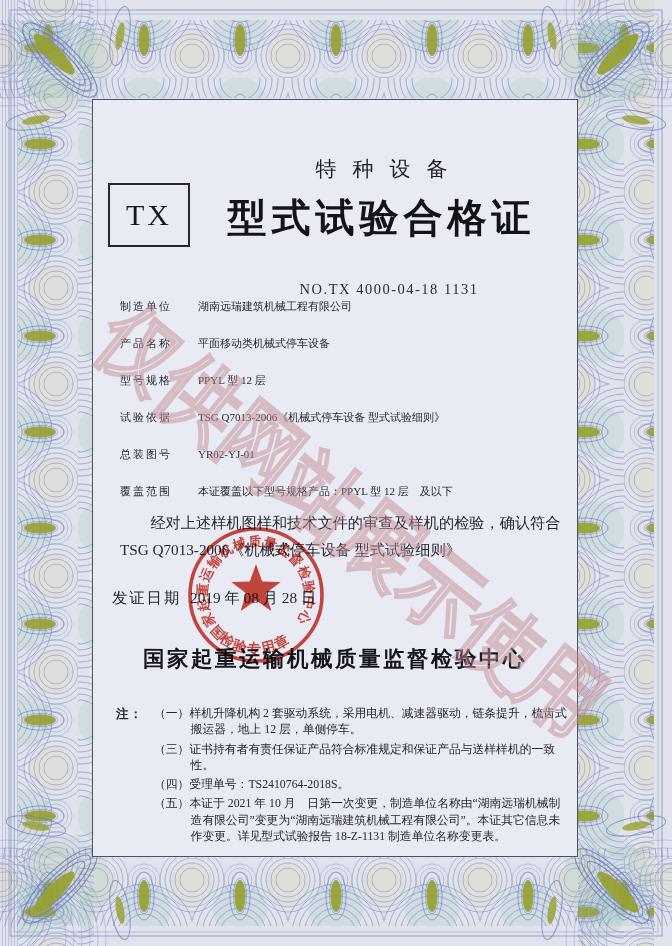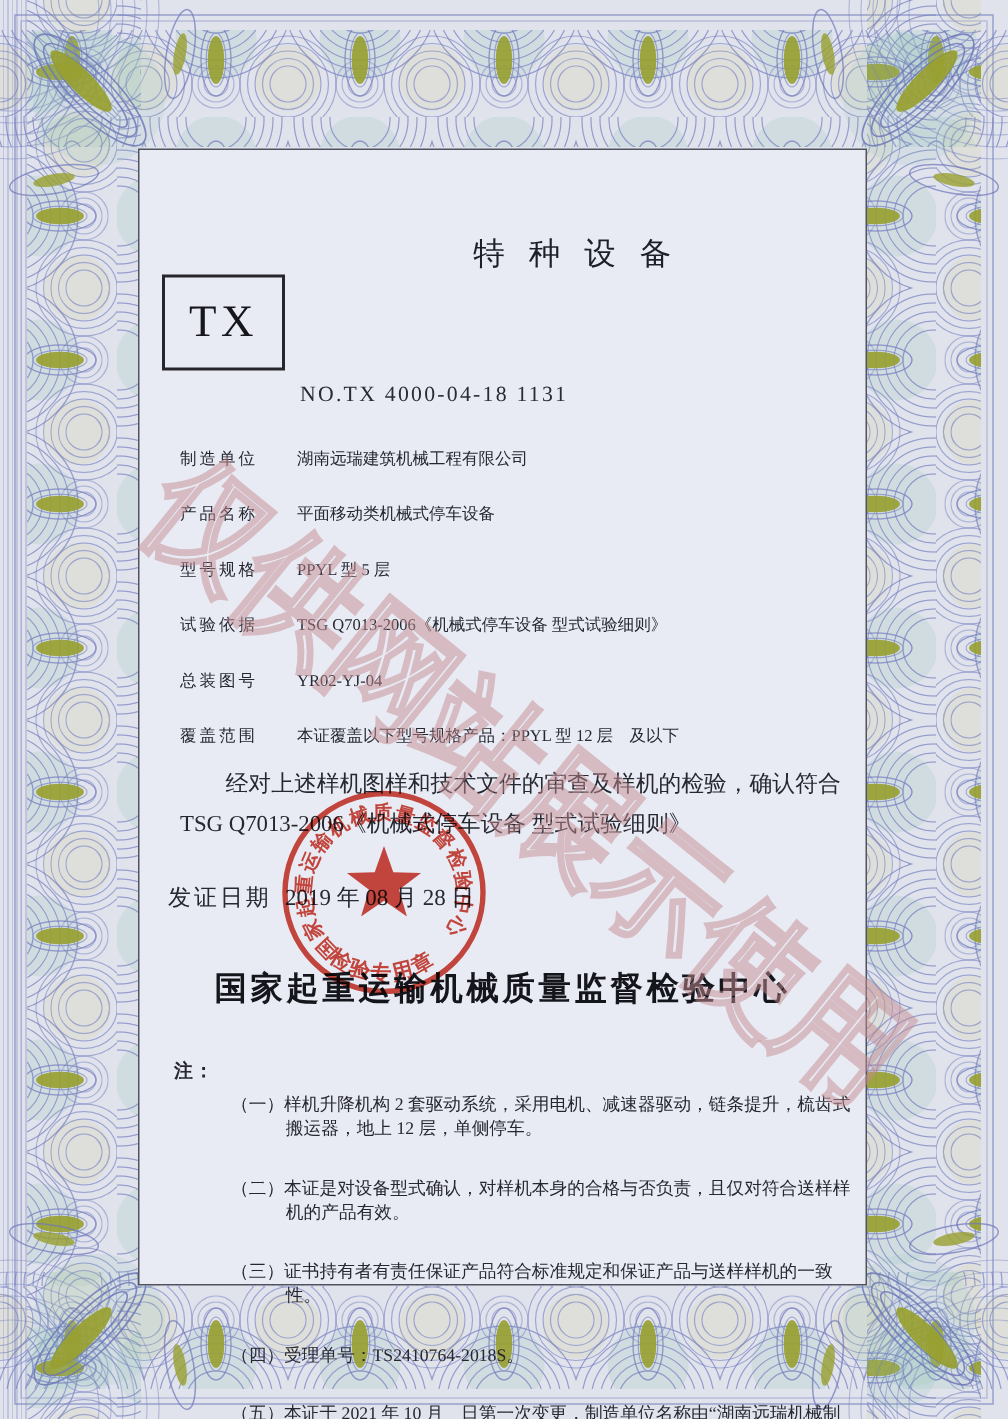--- a/index.html
+++ b/index.html
@@ -20,39 +20,39 @@
   }
   .content{position:absolute;left:92px;top:99px;width:486px;height:758px;z-index:4;}
   .tx-box{
     position:absolute;left:16px;top:84px;width:78px;height:60px;
     border:2px solid #26262c;display:flex;align-items:center;justify-content:center;
     font-size:30px;font-weight:normal;letter-spacing:3px;color:#16161c;
   }
   .titles{position:absolute;left:93px;right:0;top:56px;text-align:center;}
   .title-top{font-size:21px;letter-spacing:16px;text-indent:16px;color:#1d1e26;margin-bottom:8px;}
   .title-main{font-size:39px;font-weight:bold;letter-spacing:5px;color:#131319;}
-  .cert-no{position:absolute;left:108px;right:0;top:156px;font-size:14.5px;letter-spacing:1.5px;color:#2a2b33;}
+  .cert-no{position:absolute;left:108px;right:0;top:182px;text-align:center;font-size:14.5px;letter-spacing:1.5px;color:#2a2b33;}
   .fields{position:absolute;left:28px;top:197px;right:12px;}
   .frow{display:flex;margin-bottom:16px;font-size:11px;line-height:21px;font-family:Liberation Serif, serif;}
   .flabel{width:78px;flex:none;letter-spacing:2px;color:#26272f;}
   .fvalue{flex:1;color:#26272f;}
   .conclusion{
     position:absolute;left:28px;right:16px;top:410px;
     font-size:15.2px;line-height:1.78;text-indent:2em;color:#26272f;
   }
   .date-row{position:absolute;left:20px;top:489px;display:flex;font-size:15.3px;}
   .date-row .flabel{width:78px;}
   .authority{
     position:absolute;left:0;right:0;top:545px;text-align:center;
     font-size:21.5px;font-weight:bold;letter-spacing:2.5px;color:#15161c;
   }
   .notes{position:absolute;left:24px;right:10px;top:606px;display:flex;}
   .notes-label{flex:none;width:38px;font-size:12.5px;font-weight:bold;letter-spacing:1px;color:#26272f;padding-top:1px;}
   .note-list{flex:1;}
-  .note{font-size:11.8px;line-height:1.38;color:#26272f;padding-left:3.1em;text-indent:-3.1em;margin-bottom:3px;margin-top:23px;}
+  .note{font-size:11.8px;line-height:1.38;color:#26272f;padding-left:3.1em;text-indent:-3.1em;margin-bottom:3px;}
   .seal{position:absolute;left:0;top:0;z-index:5;mix-blend-mode:multiply;pointer-events:none;}
   .watermark{position:absolute;left:0;top:0;z-index:6;pointer-events:none;}
 </style>
 </head>
 <body>
 
 <div class="page">
 
   <svg class="border-art" width="672" height="946" viewBox="0 0 672 946" aria-hidden="true">
     <defs>
@@ -145,65 +145,65 @@
   <div class="panel"></div>
 
   <div class="content">
 
     <div class="tx-box">
       <span>TX</span>
     </div>
 
     <div class="titles">
       <div class="title-top">特种设备</div>
+      <div class="title-main">型式试验合格证</div>
     </div>
 
     <div class="cert-no">NO.TX 4000-04-18 1131</div>
 
     <div class="fields">
       <div class="frow">
         <span class="flabel">制造单位</span>
         <span class="fvalue">湖南远瑞建筑机械工程有限公司</span>
       </div>
       <div class="frow">
         <span class="flabel">产品名称</span>
         <span class="fvalue">平面移动类机械式停车设备</span>
       </div>
       <div class="frow">
         <span class="flabel">型号规格</span>
-        <span class="fvalue">PPYL 型 5 层</span>
+        <span class="fvalue">PPYL 型 12 层</span>
       </div>
       <div class="frow">
         <span class="flabel">试验依据</span>
         <span class="fvalue">TSG Q7013-2006《机械式停车设备 型式试验细则》</span>
       </div>
       <div class="frow">
         <span class="flabel">总装图号</span>
-        <span class="fvalue">YR02-YJ-04</span>
+        <span class="fvalue">YR02-YJ-01</span>
       </div>
       <div class="frow">
         <span class="flabel">覆盖范围</span>
         <span class="fvalue">本证覆盖以下型号规格产品：PPYL 型 12 层　及以下</span>
       </div>
     </div>
 
     <div class="conclusion">经对上述样机图样和技术文件的审查及样机的检验，确认符合TSG Q7013-2006《机械式停车设备 型式试验细则》</div>
 
     <div class="date-row">
       <span class="flabel">发证日期</span>
       <span class="fvalue">2019 年 08 月 28 日</span>
     </div>
 
     <div class="authority">国家起重运输机械质量监督检验中心</div>
 
     <div class="notes">
       <div class="notes-label">注：</div>
       <div class="note-list">
         <div class="note"><span>（一）</span><span>样机升降机构 2 套驱动系统，采用电机、减速器驱动，链条提升，梳齿式搬运器，地上 12 层，单侧停车。</span></div>
-        <div class="note"><span>（二）</span><span>本证是对设备型式确认，对样机本身的合格与否负责，且仅对符合送样样机的产品有效。</span></div>
         <div class="note"><span>（三）</span><span>证书持有者有责任保证产品符合标准规定和保证产品与送样样机的一致性。</span></div>
         <div class="note"><span>（四）</span><span>受理单号：TS2410764-2018S。</span></div>
         <div class="note"><span>（五）</span><span>本证于 2021 年 10 月　日第一次变更，制造单位名称由“湖南远瑞机械制造有限公司”变更为“湖南远瑞建筑机械工程有限公司”。本证其它信息未作变更。详见型式试验报告 18-Z-1131 制造单位名称变更表。</span></div>
       </div>
     </div>
   </div>
 
   <svg class="seal" width="672" height="946" viewBox="0 0 672 946" aria-hidden="true">
     <defs>
       <path id="sealTop" d="M 225.8 633.6 A 49 49 0 1 1 286.2 633.6" fill="none"></path>

